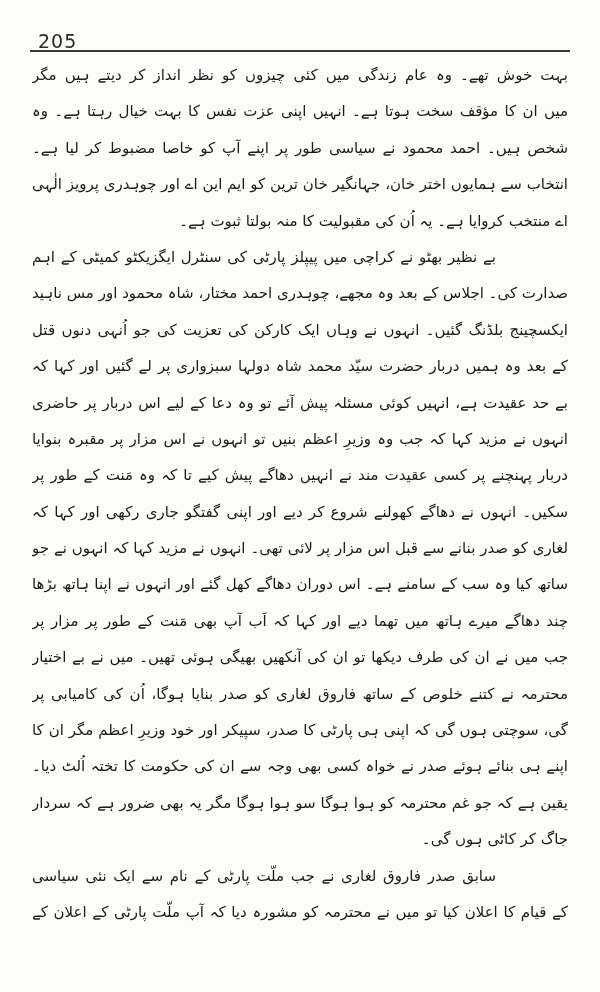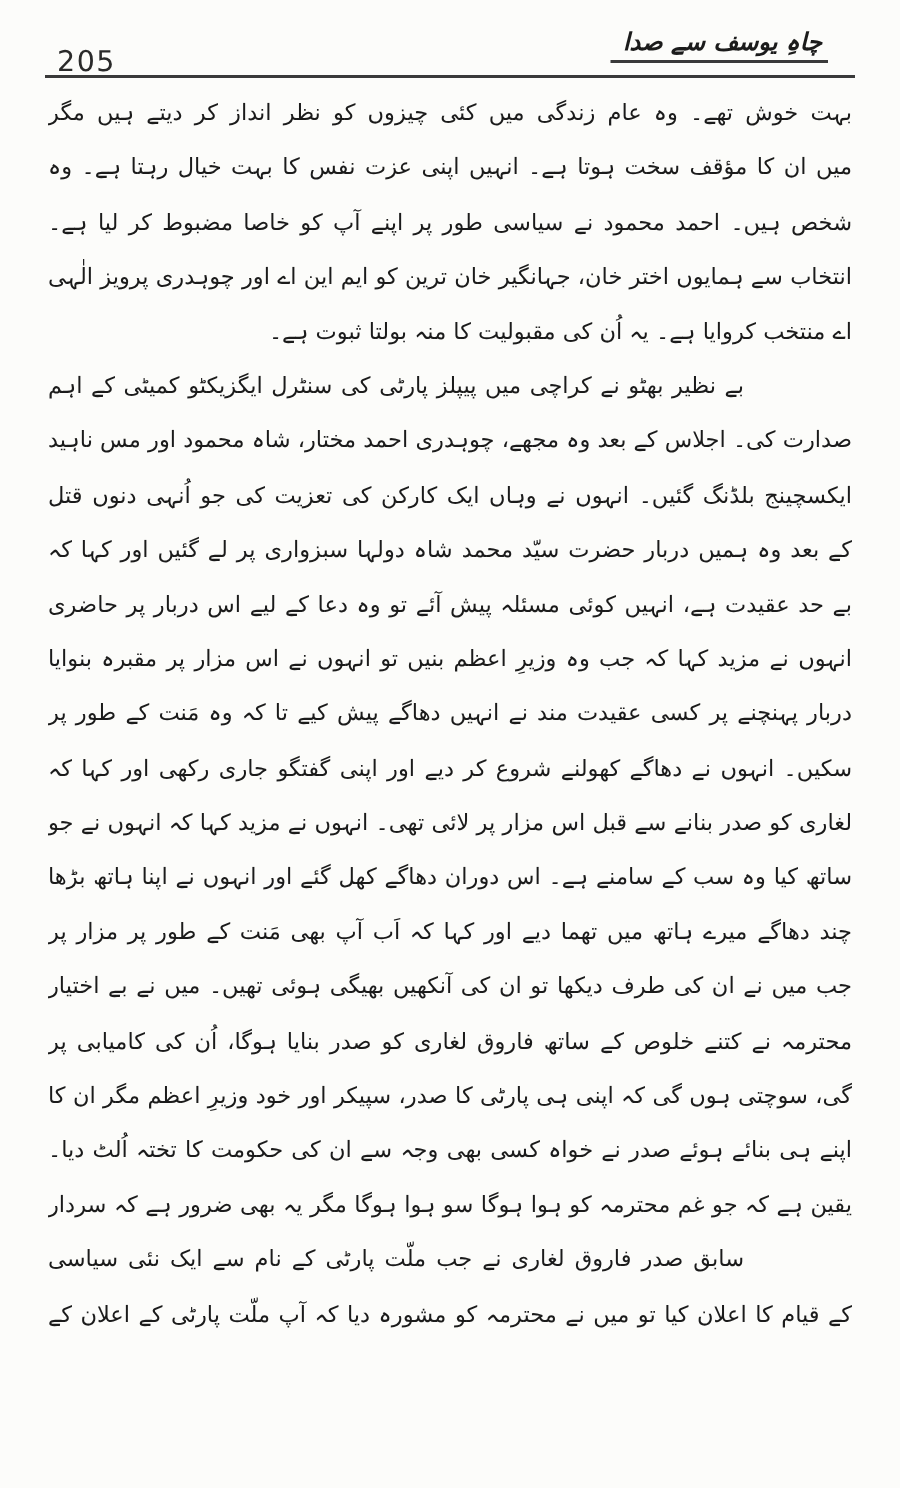--- a/index.html
+++ b/index.html
@@ -44,21 +44,20 @@
     overflow:hidden;
   }
   .line.ind{padding-right:72px;}
   .line.end{text-align:center;text-align-last:right;}
 </style>
 </head>
 <body>
 
 <div class="page">
 
-  <div class="header-title" dir="rtl" lang="ur">چاہِ یوسف سے صدا</div>
 
   <div class="page-number">205</div>
 
   <div class="header-rule"></div>
 
   <div class="body-text">
 
     <div class="line" dir="rtl" lang="ur">بہت خوش تھے۔ وہ عام زندگی میں کئی چیزوں کو نظر انداز کر دیتے ہیں مگر سنجیدہ معاملات کے بارے</div>
     <div class="line" dir="rtl" lang="ur">میں ان کا مؤقف سخت ہوتا ہے۔ انہیں اپنی عزت نفس کا بہت خیال رہتا ہے۔ وہ قسمت کے دھنی</div>
     <div class="line" dir="rtl" lang="ur">شخص ہیں۔ احمد محمود نے سیاسی طور پر اپنے آپ کو خاصا مضبوط کر لیا ہے۔ انہوں نے اپنے حلقۂ</div>
@@ -74,18 +73,19 @@
     <div class="line" dir="rtl" lang="ur">دربار پہنچنے پر کسی عقیدت مند نے انہیں دھاگے پیش کیے تا کہ وہ مَنت کے طور پر مزار پر باندھ</div>
     <div class="line" dir="rtl" lang="ur">سکیں۔ انہوں نے دھاگے کھولنے شروع کر دیے اور اپنی گفتگو جاری رکھی اور کہا کہ میں فاروق</div>
     <div class="line" dir="rtl" lang="ur">لغاری کو صدر بنانے سے قبل اس مزار پر لائی تھی۔ انہوں نے مزید کہا کہ انہوں نے جو میرے</div>
     <div class="line" dir="rtl" lang="ur">ساتھ کیا وہ سب کے سامنے ہے۔ اس دوران دھاگے کھل گئے اور انہوں نے اپنا ہاتھ بڑھا کر</div>
     <div class="line" dir="rtl" lang="ur">چند دھاگے میرے ہاتھ میں تھما دیے اور کہا کہ اَب آپ بھی مَنت کے طور پر مزار پر باندھیں۔</div>
     <div class="line" dir="rtl" lang="ur">جب میں نے ان کی طرف دیکھا تو ان کی آنکھیں بھیگی ہوئی تھیں۔ میں نے بے اختیار سوچا کہ</div>
     <div class="line" dir="rtl" lang="ur">محترمہ نے کتنے خلوص کے ساتھ فاروق لغاری کو صدر بنایا ہوگا، اُن کی کامیابی پر کتنی خوش ہوئی ہوں</div>
     <div class="line" dir="rtl" lang="ur">گی، سوچتی ہوں گی کہ اپنی ہی پارٹی کا صدر، سپیکر اور خود وزیرِ اعظم مگر ان کا دل کتنا رویا ہوگا جب</div>
     <div class="line" dir="rtl" lang="ur">اپنے ہی بنائے ہوئے صدر نے خواہ کسی بھی وجہ سے ان کی حکومت کا تختہ اُلٹ دیا۔ مگر مجھے پورا</div>
     <div class="line" dir="rtl" lang="ur">یقین ہے کہ جو غم محترمہ کو ہوا ہوگا سو ہوا ہوگا مگر یہ بھی ضرور ہے کہ سردار صاحب نے بھی کئی راتیں</div>
+    <div class="line end" dir="rtl" lang="ur">جاگ کر کاٹی ہوں گی۔</div>
 
     <div class="line ind" dir="rtl" lang="ur">سابق صدر فاروق لغاری نے جب ملّت پارٹی کے نام سے ایک نئی سیاسی جماعت</div>
     <div class="line" dir="rtl" lang="ur">کے قیام کا اعلان کیا تو میں نے محترمہ کو مشورہ دیا کہ آپ ملّت پارٹی کے اعلان کے دو دِن بعد</div>
   </div>
 
 </div>
 
 </body></html>

